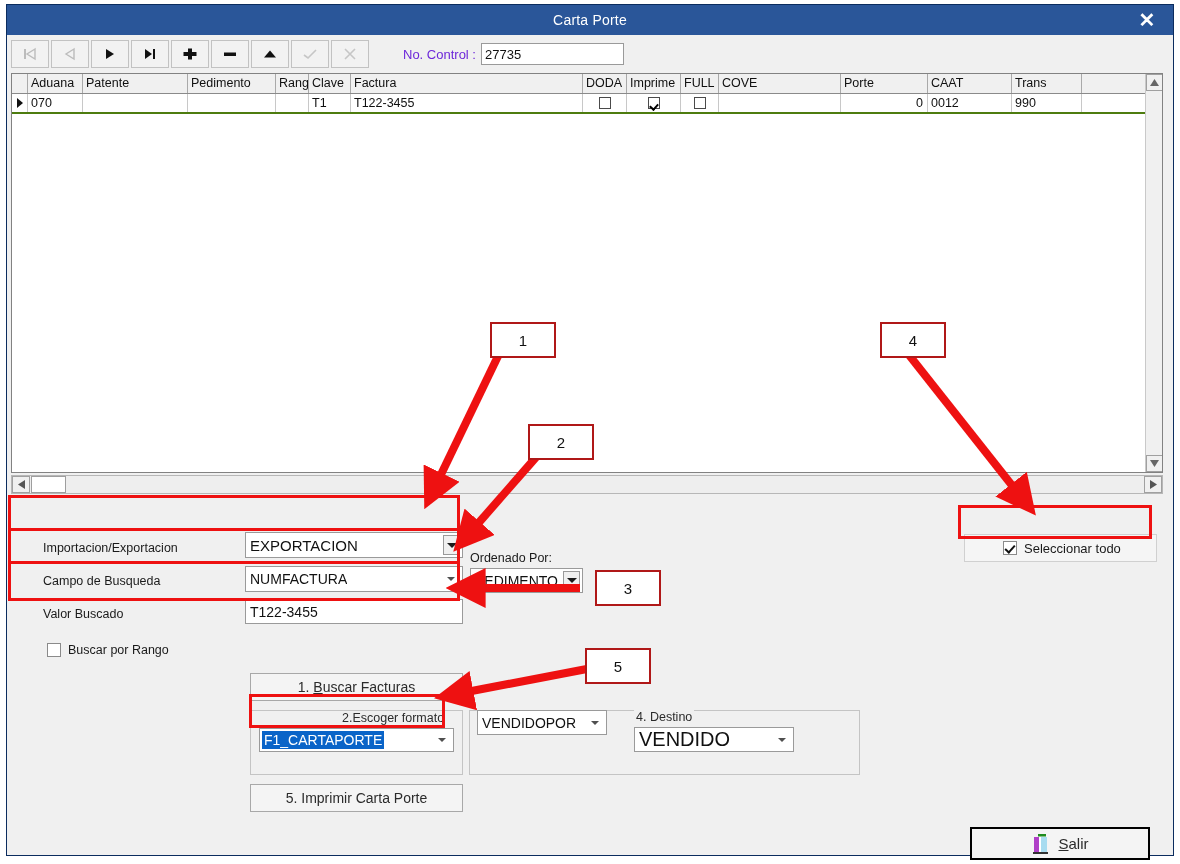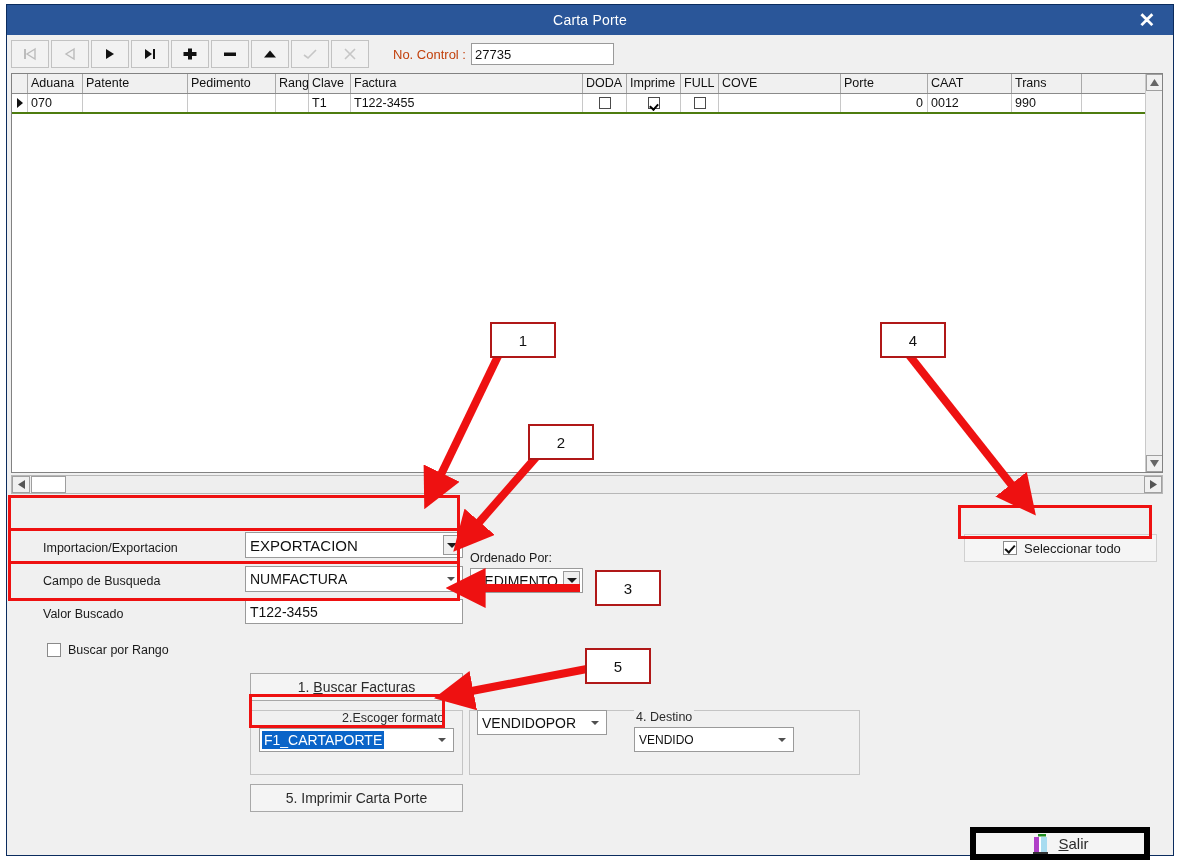--- a/index.html
+++ b/index.html
@@ -89,23 +89,23 @@
     display: flex;
     align-items: center;
     justify-content: center;
     cursor: pointer;
     position: relative;
   }
   .tb-btn svg { display: block; }
   .tb-btn.disabled { cursor: default; }
 
   .nocontrol-label {
-    margin-left: 22px;
+    margin-left: 32px;
     font-size: 13px;
-    color: #c2410c;
+    color: #6d28d9;
     white-space: nowrap;
   }
   .nocontrol-input {
     margin-left: 5px;
     width: 143px;
     height: 22px;
     background: #ffffff;
     border: 1px solid #9a9a9a;
     box-sizing: border-box;
     font-family: "Liberation Sans", sans-serif;
@@ -407,21 +407,21 @@
     box-sizing: border-box;
     display: flex;
     align-items: center;
     padding-left: 38px;
     cursor: pointer;
   }
 
   .salir-btn {
     position: absolute;
     background: #f4f4f4;
-    border: 6px solid #000000;
+    border: 2px solid #000000;
     box-sizing: border-box;
     display: flex;
     align-items: center;
     justify-content: center;
     cursor: pointer;
   }
   .salir-text {
     font-size: 15px;
     color: #2b2b2b;
     margin-left: 7px;
@@ -657,21 +657,21 @@
         <div class="groupbox" style="left:462px; top:212px; width:391px; height:65px;"></div>
         <span class="gb-title" style="left:470px; top:212px;">3. Origen</span>
         <div class="combo" style="position:absolute; left:470px; top:212px; width:130px; height:25px;">
           <span class="ctext" style="font-size:14px;">VENDIDOPOR</span>
           <span class="cbtn-flat">
               <span class="tri-down small"></span>
             </span>
         </div>
         <span class="gb-title" style="left:627px; top:212px;">4. Destino</span>
         <div class="combo" style="position:absolute; left:627px; top:229px; width:160px; height:25px;">
-          <span class="ctext" style="font-size:12px;">VENDIDO</span>
+          <span class="ctext" style="font-size:20px;">VENDIDO</span>
           <span class="cbtn-flat">
               <span class="tri-down small"></span>
             </span>
         </div>
 
         <div class="btn" style="left:243px; top:286px; width:213px; height:28px;">5. Imprimir Carta Porte</div>
 
         <div class="sel-all-box" style="left:957px; top:36px; width:193px; height:28px;">
           <span class="wcheck on"></span>
           <span class="chk-label" style="font-size:13px;">Seleccionar todo</span>

